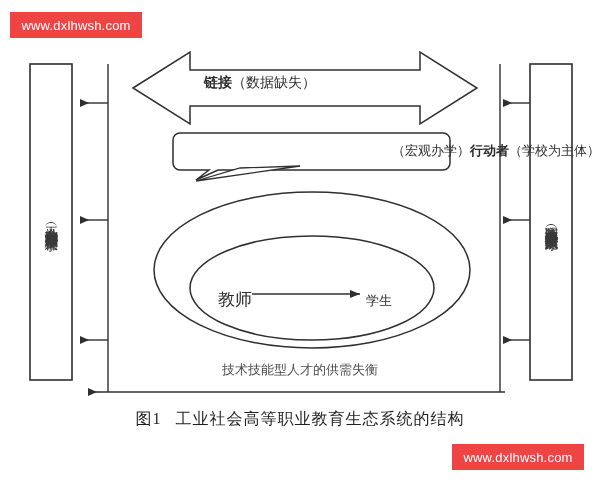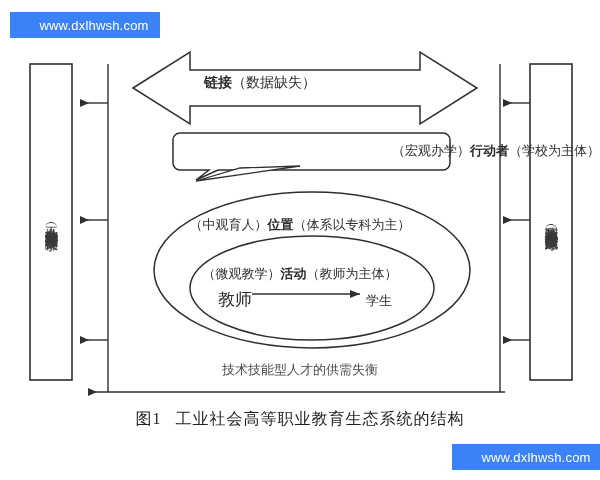--- a/index.html
+++ b/index.html
@@ -22,30 +22,29 @@
     height: 480px;
   }
   #diagram-svg {
     position: absolute;
     left: 0; top: 0;
     width: 600px;
     height: 480px;
   }
   .wm {
     position: absolute;
-    background: #3b82f6;
+    background: #ef4444;
     color: #ffffff;
     font-family: "Liberation Sans", "DejaVu Sans", sans-serif;
     font-size: 13px;
     letter-spacing: 0.2px;
     display: flex;
     align-items: center;
     justify-content: center;
     white-space: nowrap;
-    padding-left: 18px;
   }
   #watermark-top {
     left: 10px;
     top: 12px;
     width: 132px;
     height: 26px;
   }
   #watermark-bottom {
     left: 452px;
     top: 444px;
@@ -181,27 +180,21 @@
   <div class="vlabel" id="right-sector-label">高等职业教育（专科层次技术技能型人才）</div>
 
   <div class="dtext" id="link-arrow-label">
     <span class="b">链接</span><span>（数据缺失）</span>
   </div>
 
   <div class="dtext" id="callout-label">
     <span>（宏观办学）</span><span class="b">行动者</span><span>（学校为主体）</span>
   </div>
 
-  <div class="dtext" id="meso-label">
-    <span>（中观育人）</span><span class="b">位置</span><span>（体系以专科为主）</span>
-  </div>
-
-  <div class="dtext" id="micro-label">
-    <span>（微观教学）</span><span class="b">活动</span><span>（教师为主体）</span>
-  </div>
+
 
   <div class="dtext" id="teacher-label">教师</div>
   <div class="dtext" id="student-label">学生</div>
 
   <div class="dtext" id="bottom-flow-label">技术技能型人才的供需失衡</div>
 
   <div id="figure-caption">
     <span class="cap-num">图1</span><span>工业社会高等职业教育生态系统的结构</span>
   </div>
 

